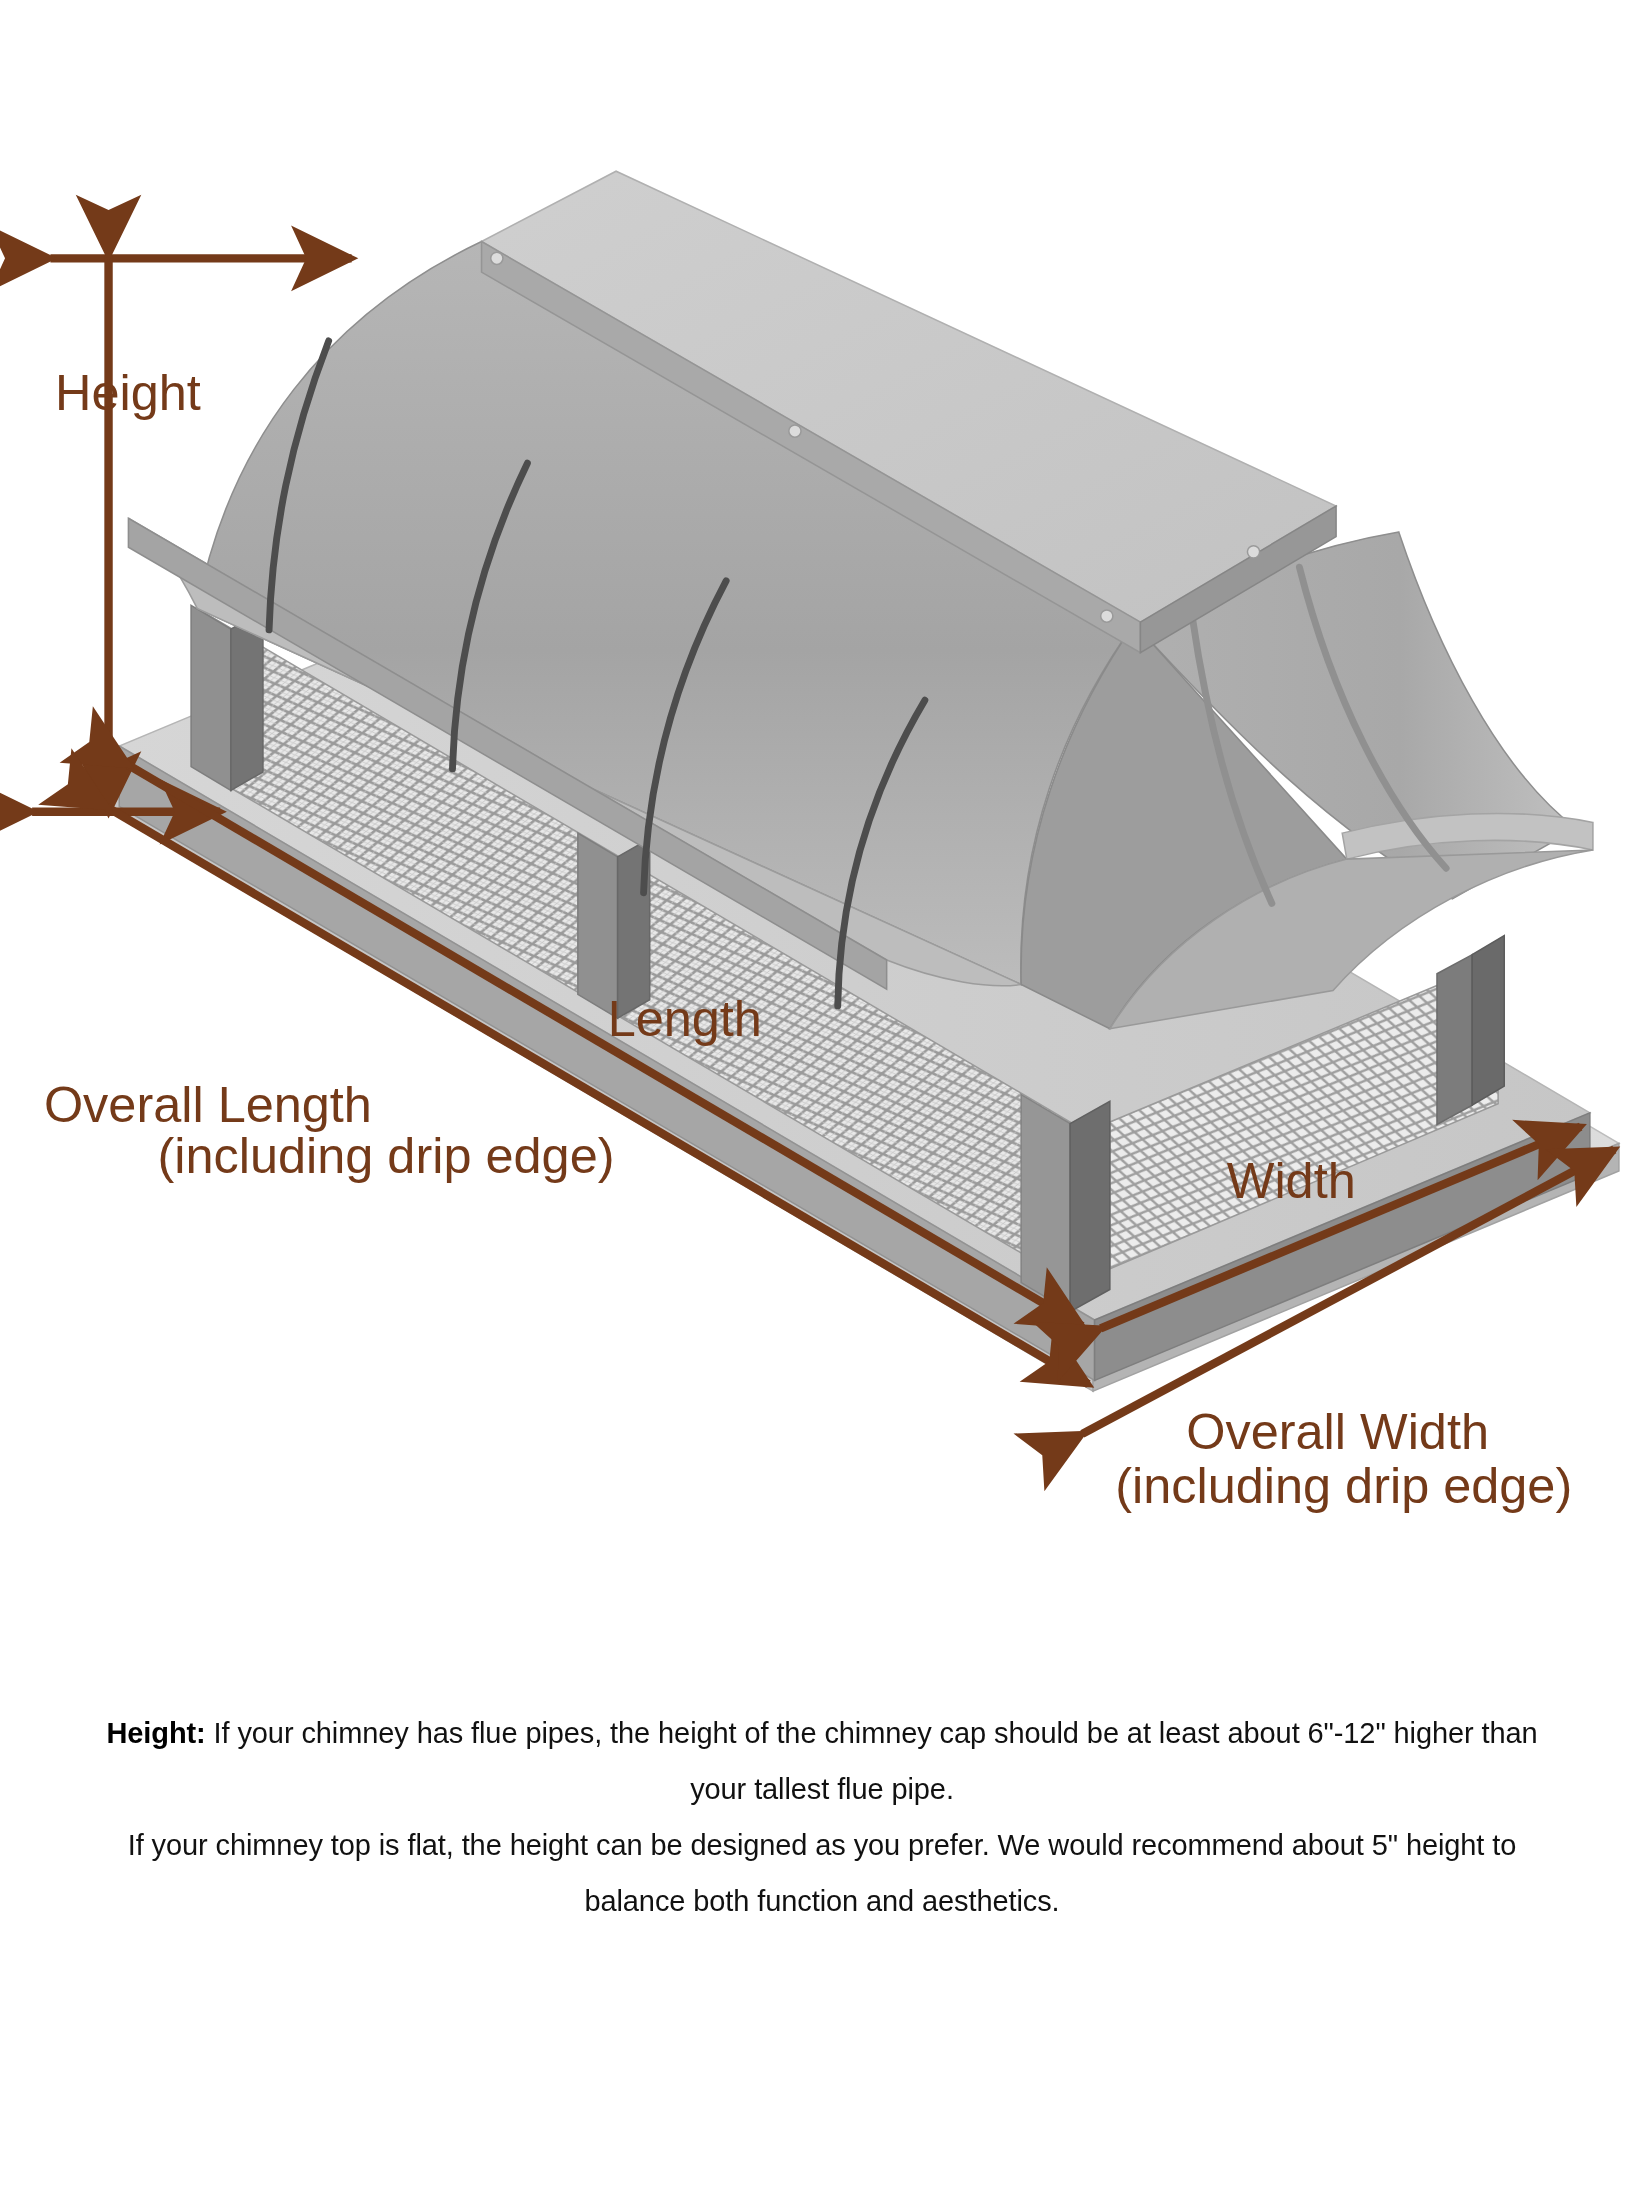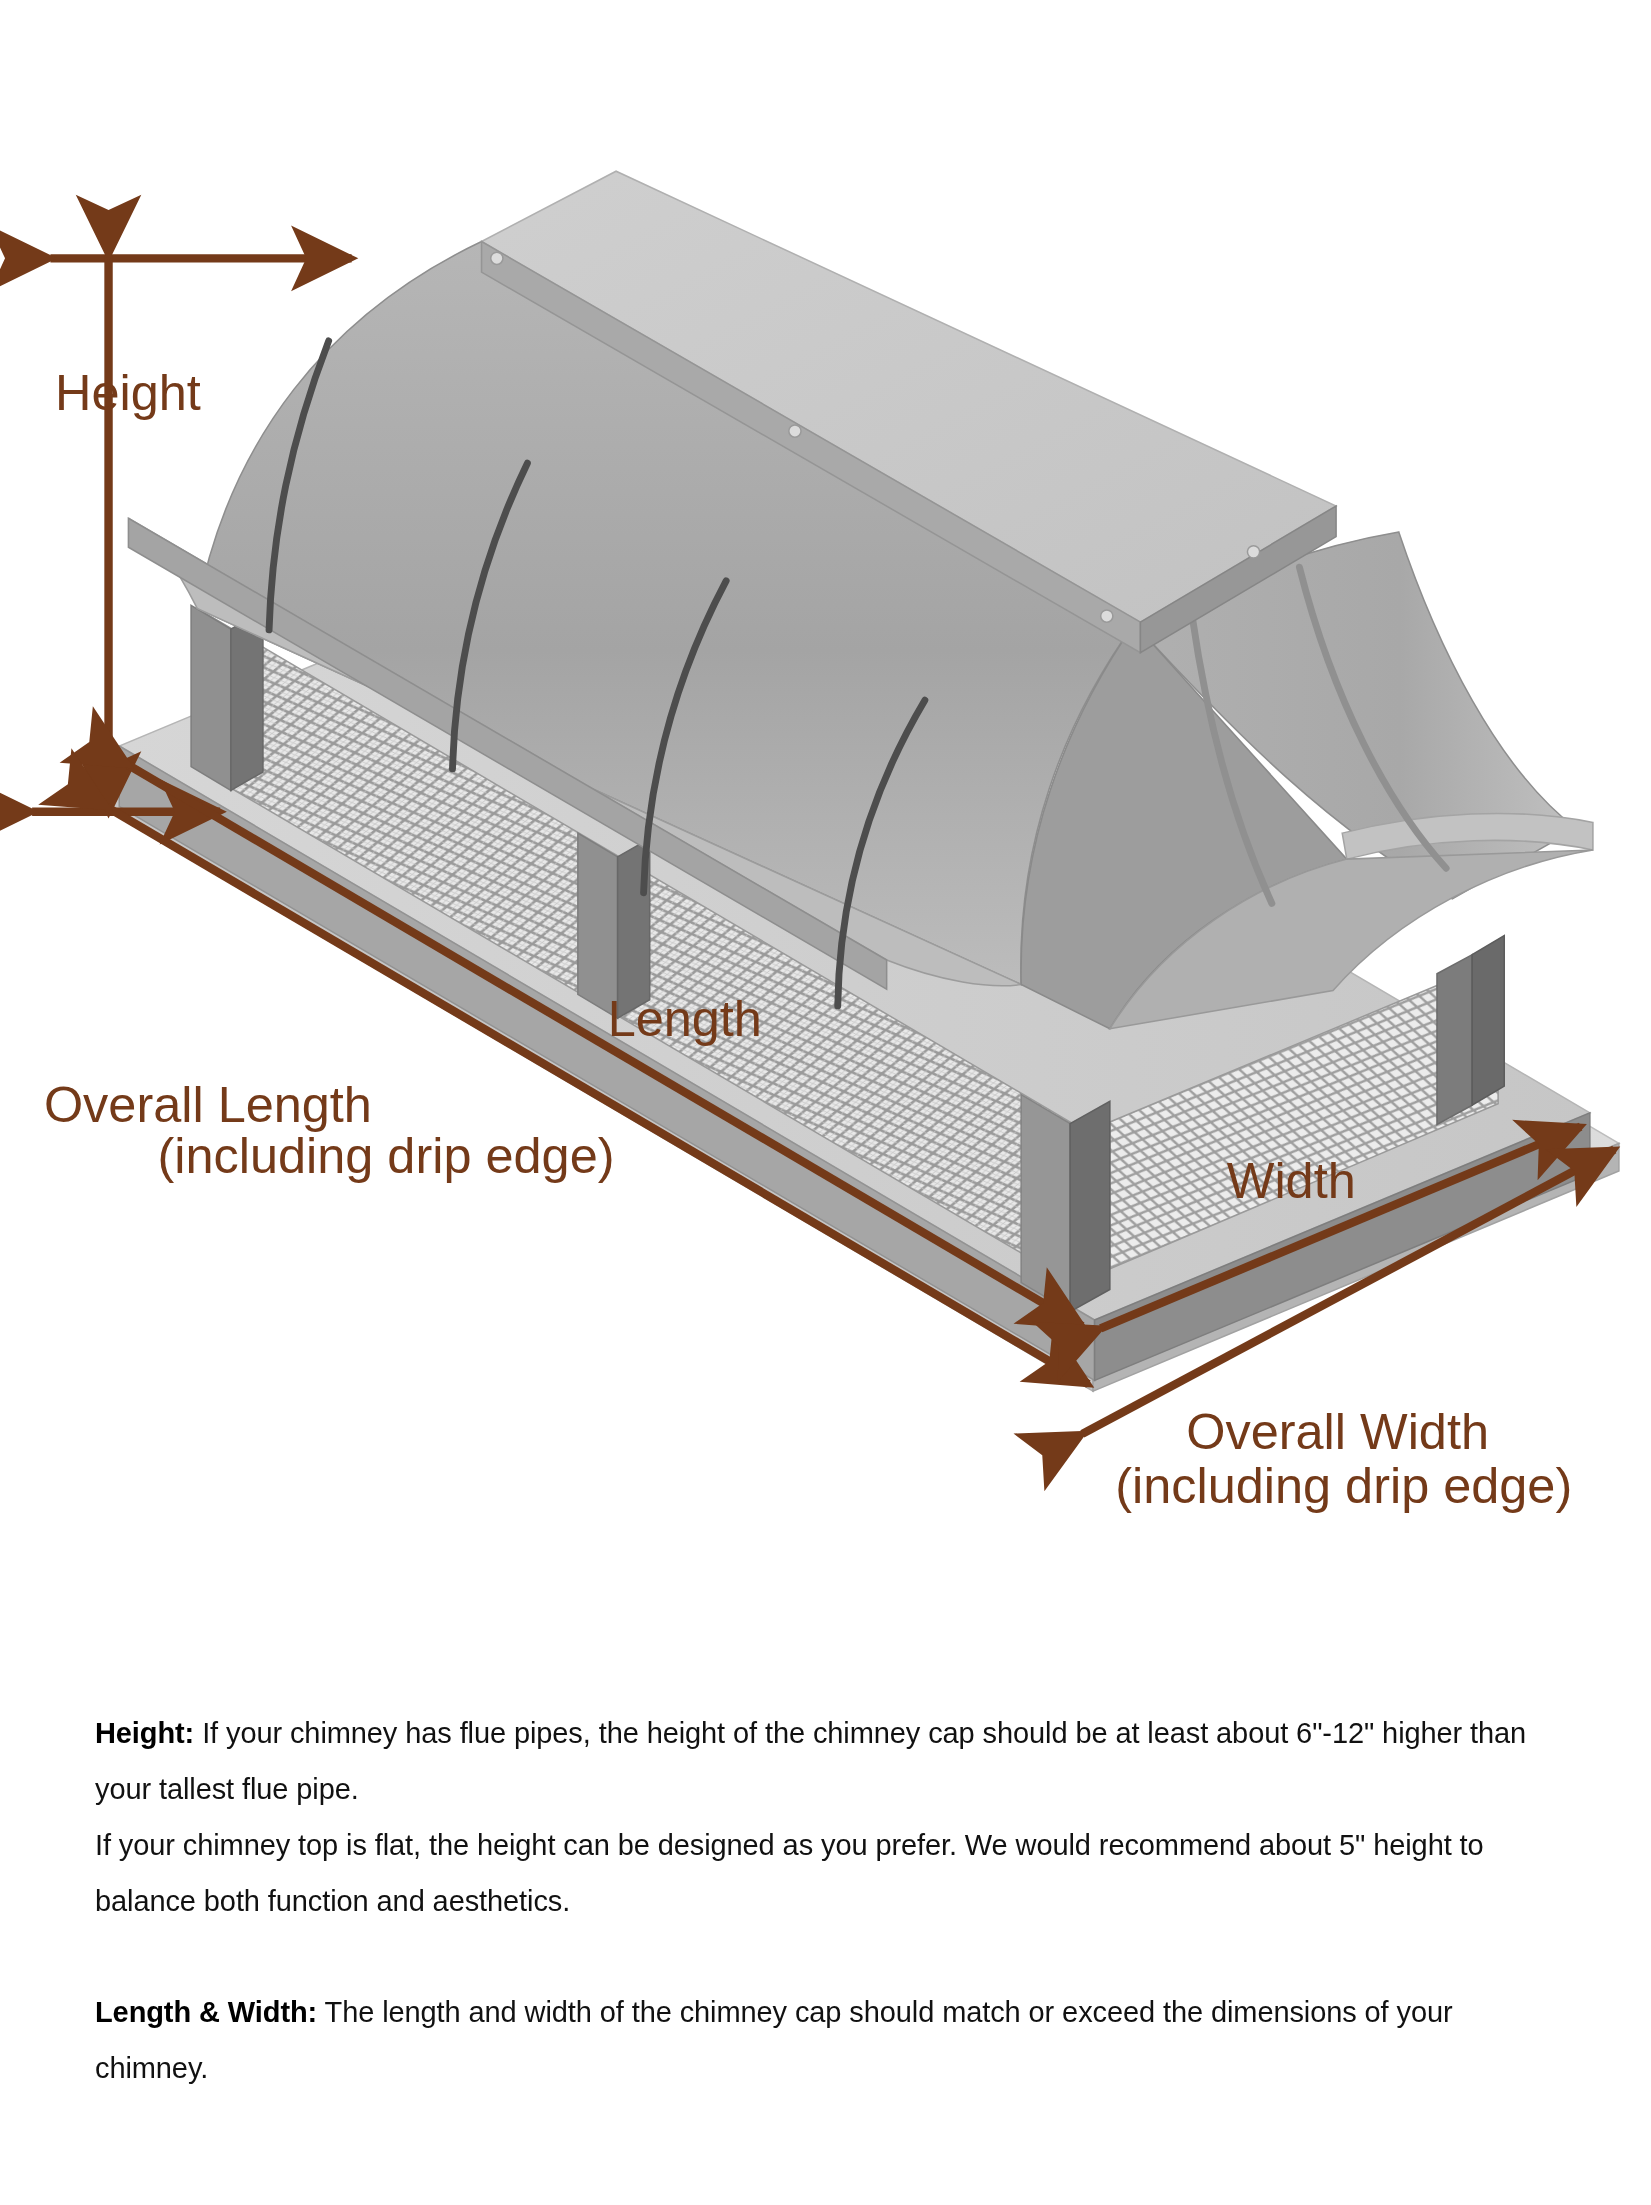--- a/index.html
+++ b/index.html
@@ -21,28 +21,29 @@
     font-weight:400;
   }
   .dim-xl{font-size:66px;}
 
   
   #notes{
     position:absolute;left:0;top:1575px;width:1651px;height:631px;
   }
   .para{
     position:absolute;
-    left:95px;
+    left:88px;
     width:1468px;
     color:#111111;
     font-family:"Liberation Sans", sans-serif;
     font-size:29px;
     line-height:56px;
     font-weight:500;
     letter-spacing:-0.1px;
+    text-align:center;
   }
   .para b{font-weight:700;color:#000;}
   #para-height{top:130px;}
   #para-lw{top:409px;}
 </style>
 </head>
 <body>
 
 <div id="page">
 
@@ -234,19 +235,16 @@
     </svg>
   </div>
 
   <div id="notes">
 
     <div class="para" id="para-height">
       <b>Height:</b><span> If your chimney has flue pipes, the height of the chimney cap should be at least about 6"-12" higher than your tallest flue pipe.</span><br>
       <span>If your chimney top is flat, the height can be designed as you prefer. We would recommend about 5" height to balance both function and aesthetics.</span>
     </div>
 
-    <div class="para" id="para-lw">
-      <b>Length &amp; Width:</b><span> The length and width of the chimney cap should match or exceed the dimensions of your chimney.</span>
-    </div>
   </div>
 
 </div>
 
 
 </body></html>

